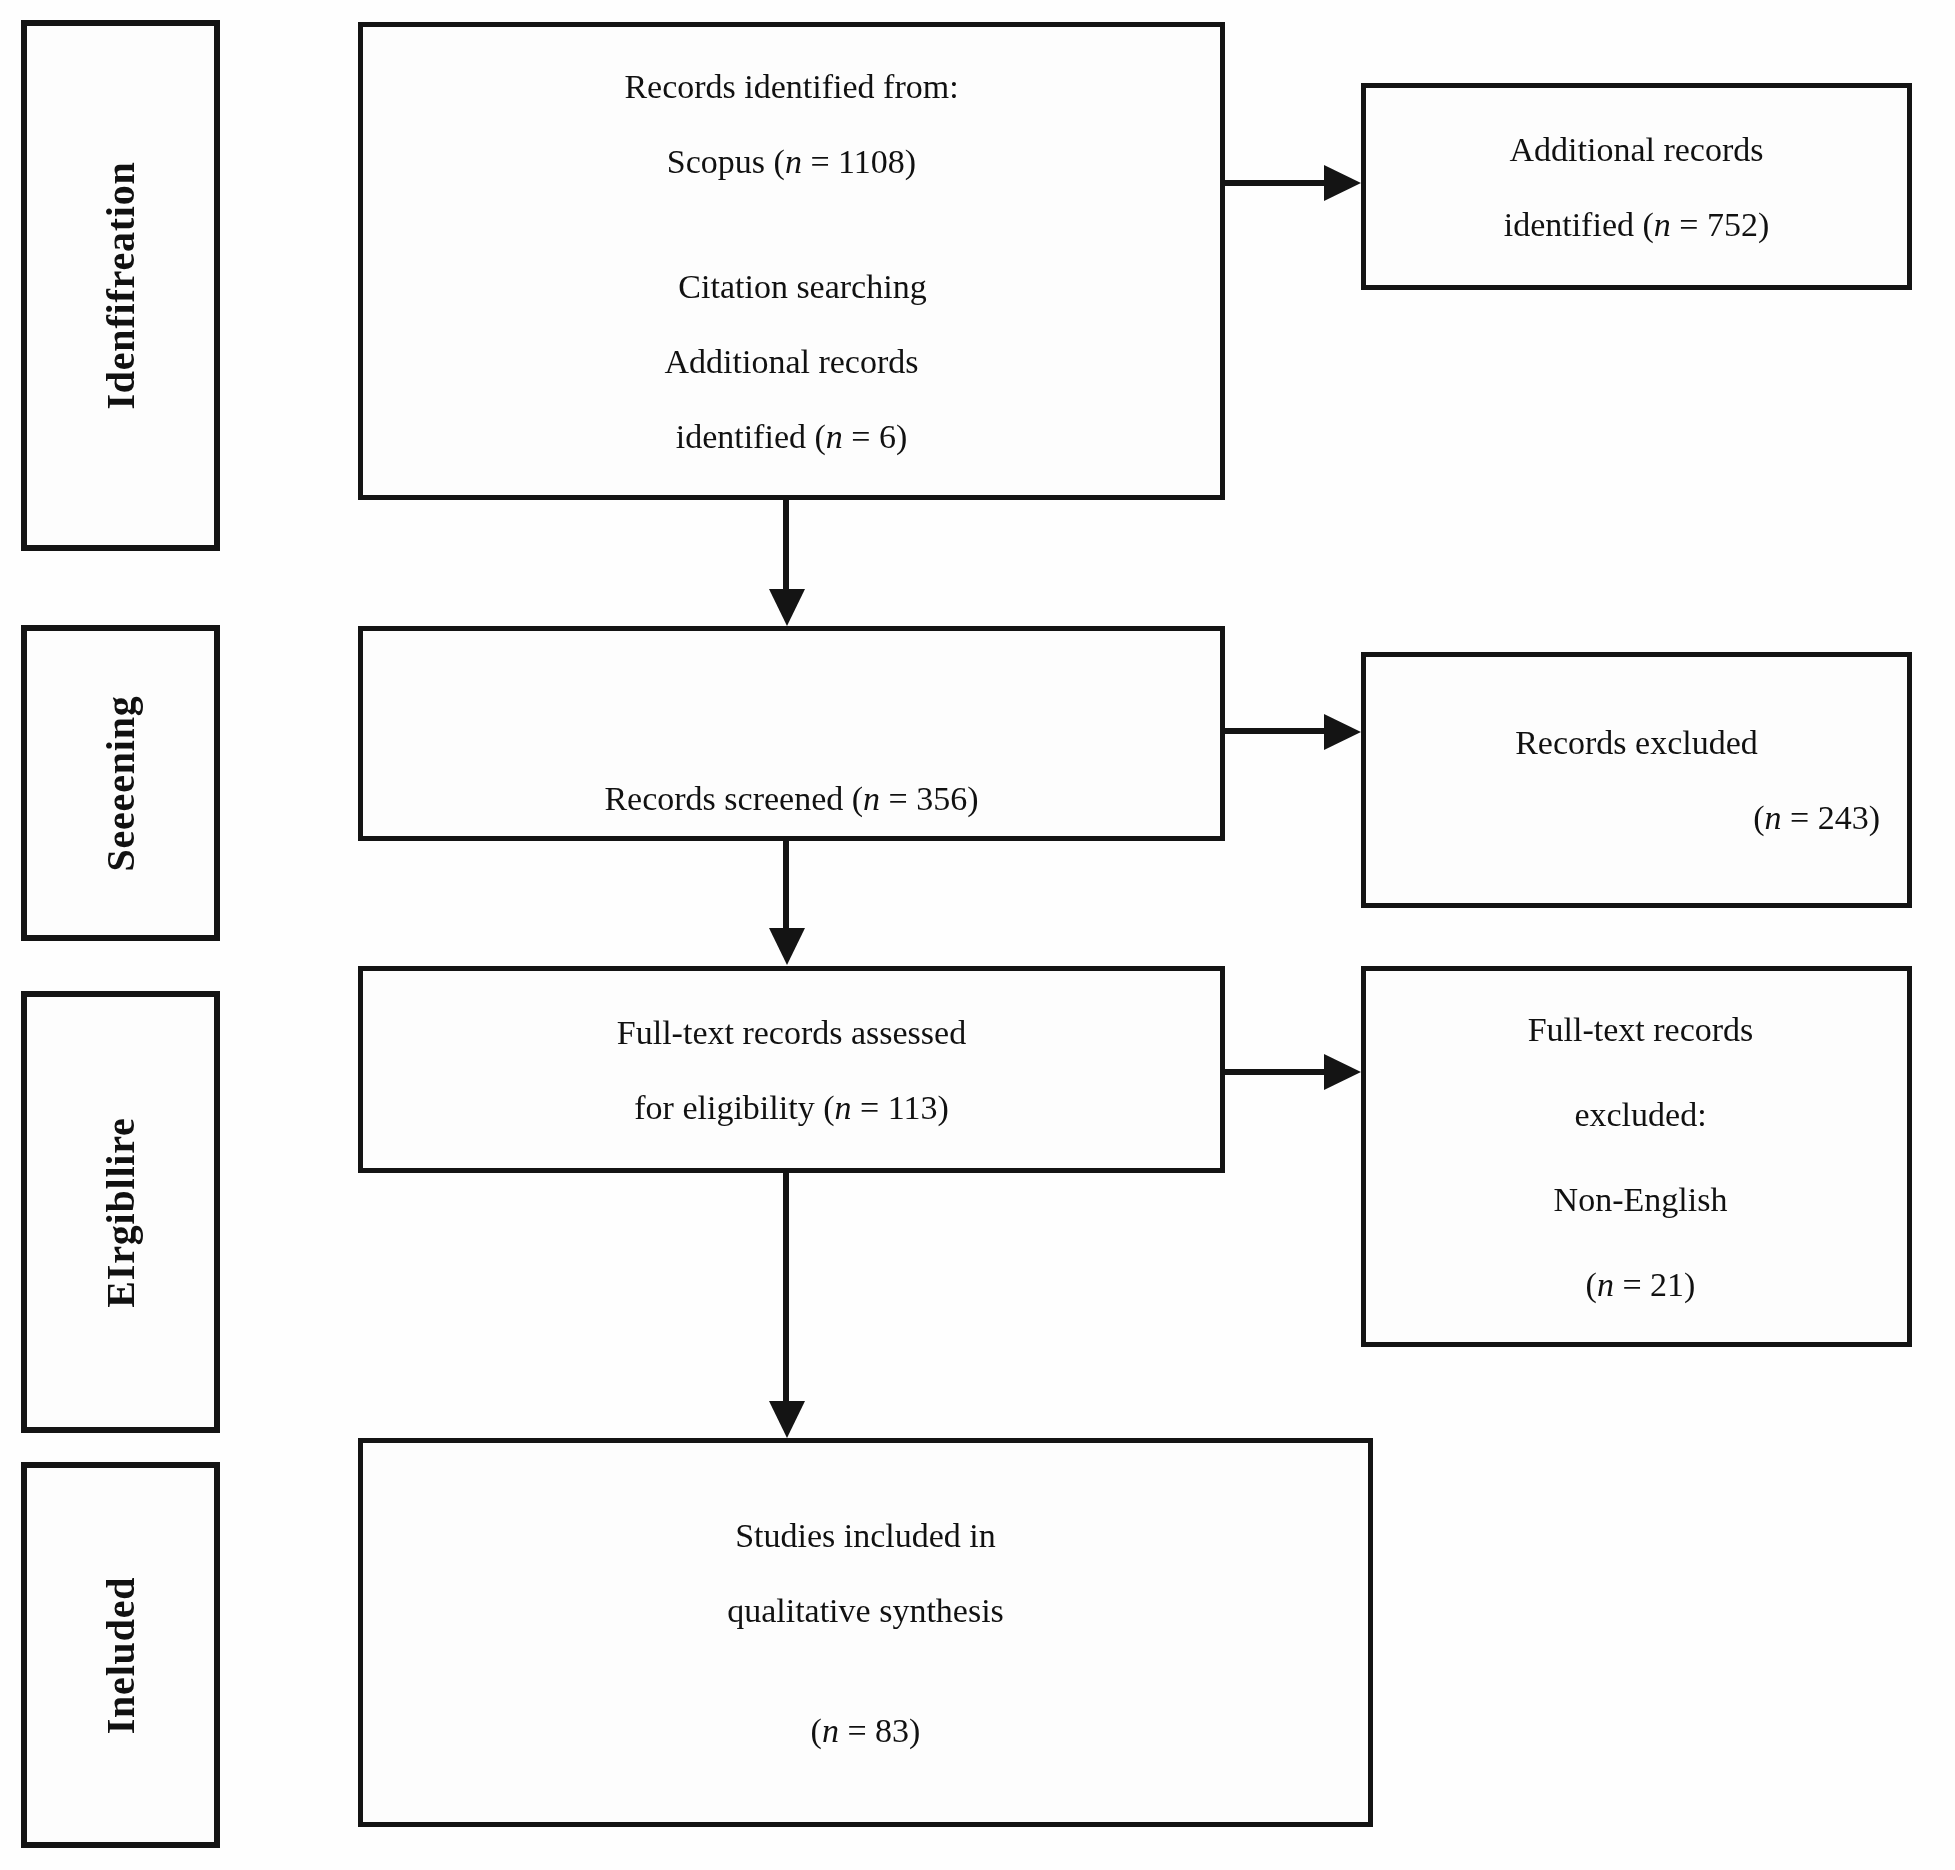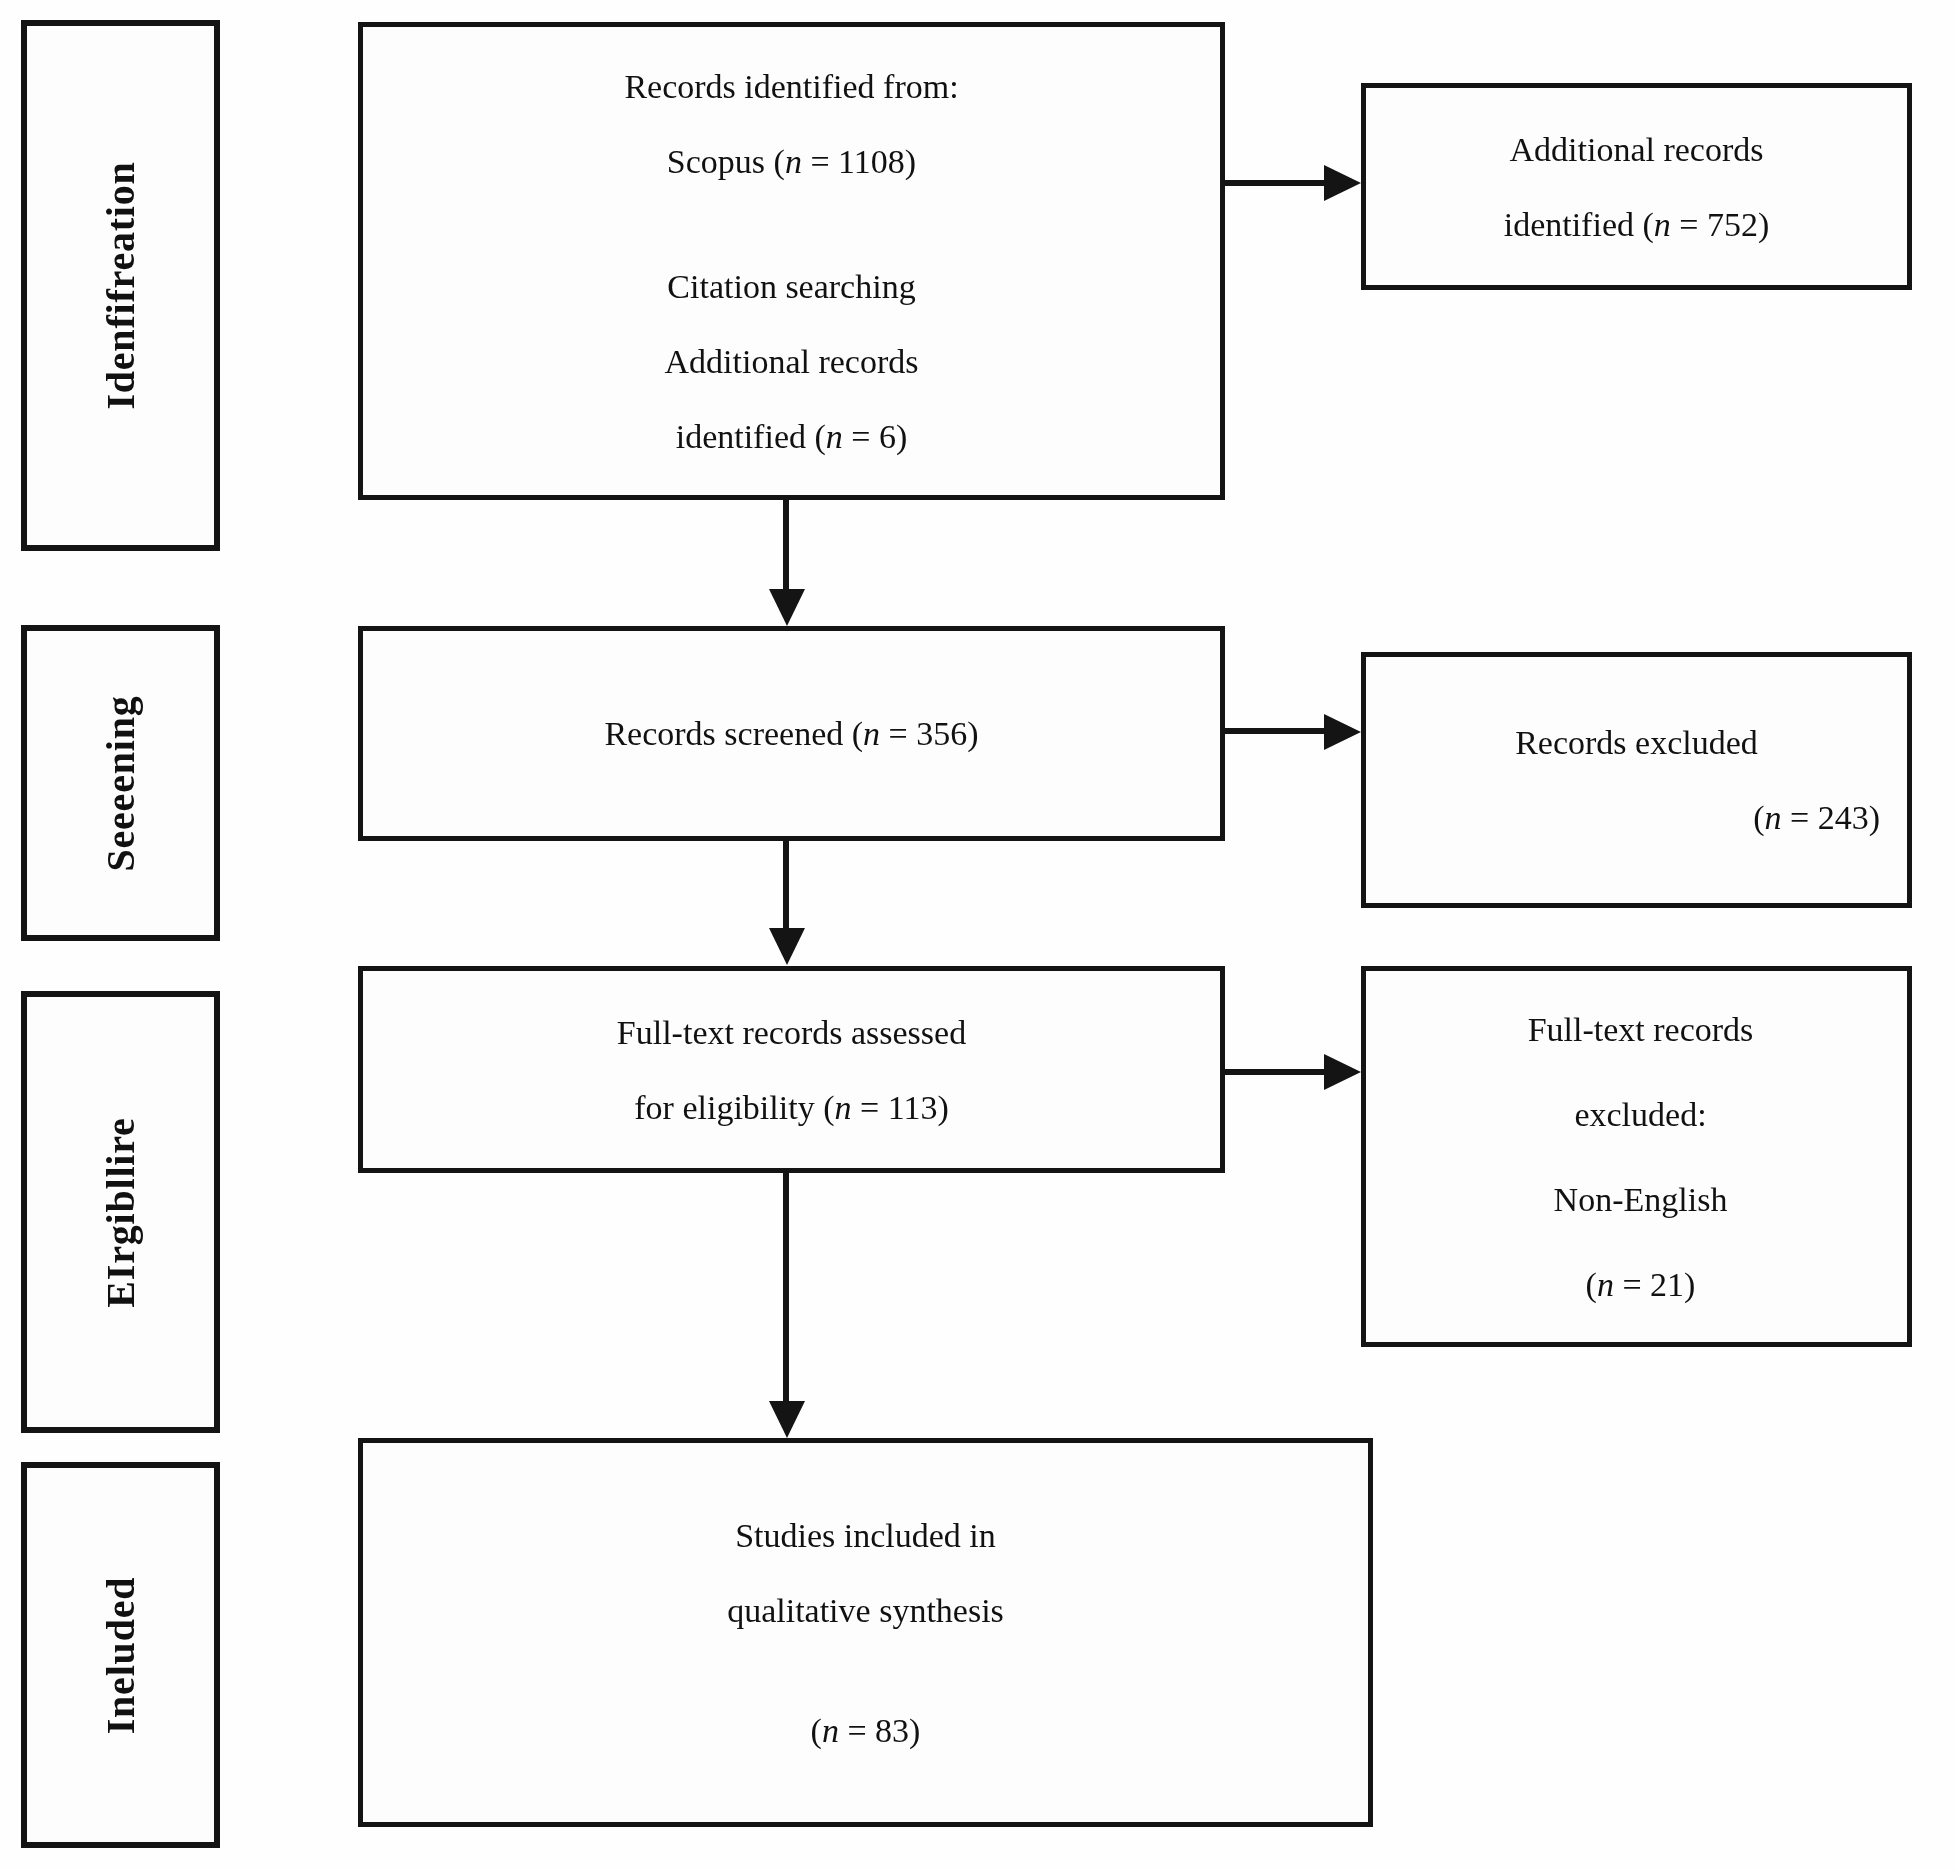--- a/index.html
+++ b/index.html
@@ -48,21 +48,21 @@
     font-size: 34px;
     text-align: center;
   }
   .line {
     width: 100%;
     line-height: 75px;
     white-space: nowrap;
     box-sizing: border-box;
   }
   .lh-lg .line { line-height: 85px; padding-left: 8px; }
-  .gap-above { margin-top: 50px; }
+  .gap-above { margin-top: 50px; margin-left: 11px; }
   .gap-above-sm { margin-top: 45px; }
   .align-right { text-align: right; padding-right: 27px; }
   .line i { font-style: italic; }
 
   
   .shaft-h { position: absolute; height: 5.7px; background: #141414; }
   .shaft-v { position: absolute; width: 5.7px; background: #141414; }
   .head-right {
     position: absolute; width: 0; height: 0;
     border-top: 18px solid transparent;
@@ -100,21 +100,21 @@
     <div class="line gap-above"><span>Citation searching</span></div>
     <div class="line"><span>Additional records</span></div>
     <div class="line"><span>identified (</span><i>n</i><span> = 6)</span></div>
   </div>
 
   <div class="flow-box" style="left:1361px;top:83px;width:551px;height:207px;">
     <div class="line"><span>Additional records</span></div>
     <div class="line"><span>identified (</span><i>n</i><span> = 752)</span></div>
   </div>
 
-  <div class="flow-box" style="left:358px;top:626px;width:867px;height:215px;">
+  <div class="flow-box" style="left:358px;top:626px;width:867px;height:215px;justify-content:flex-end;">
     <div class="line"><span>Records screened (</span><i>n</i><span> = 356)</span></div>
   </div>
 
   <div class="flow-box" style="left:1361px;top:652px;width:551px;height:256px;">
     <div class="line"><span>Records excluded</span></div>
     <div class="line align-right"><span>(</span><i>n</i><span> = 243)</span></div>
   </div>
 
   <div class="flow-box" style="left:358px;top:966px;width:867px;height:207px;">
     <div class="line"><span>Full-text records assessed</span></div>

